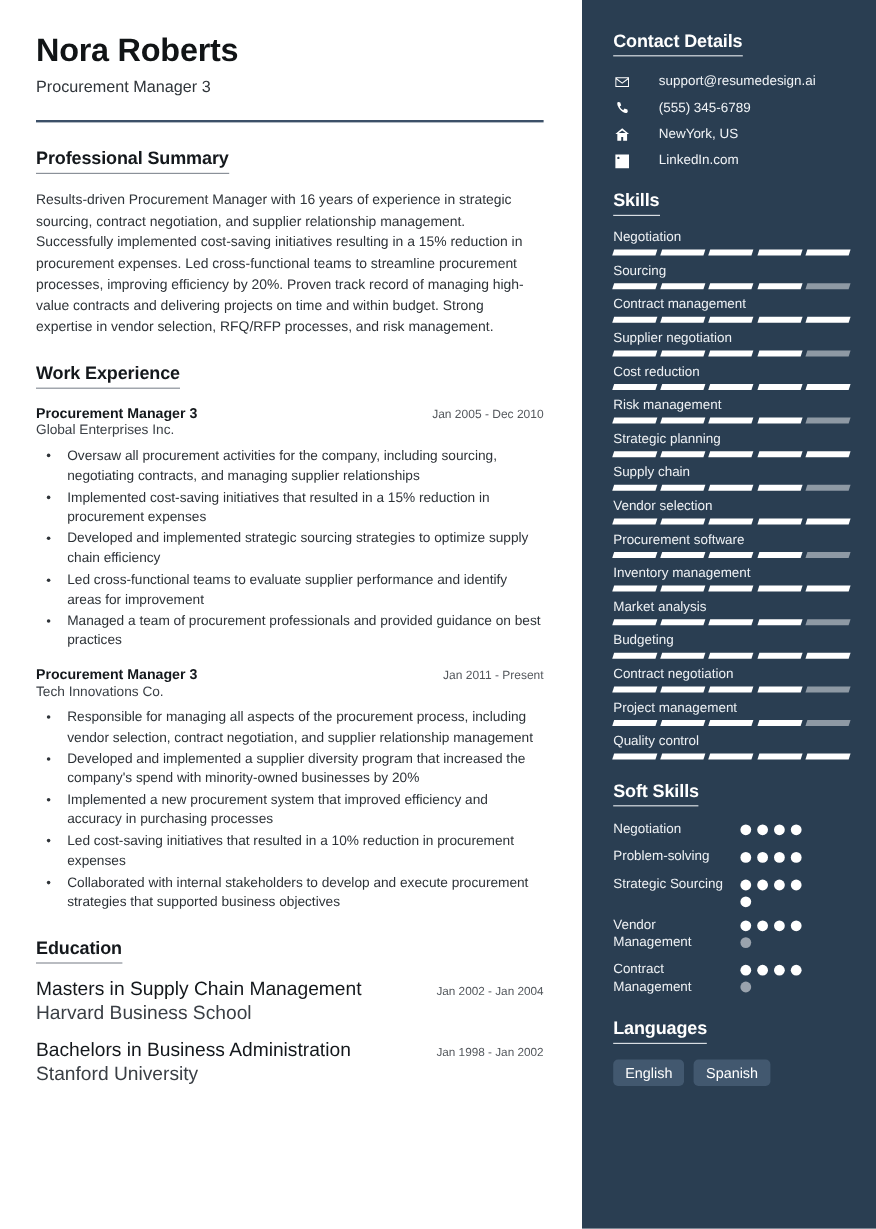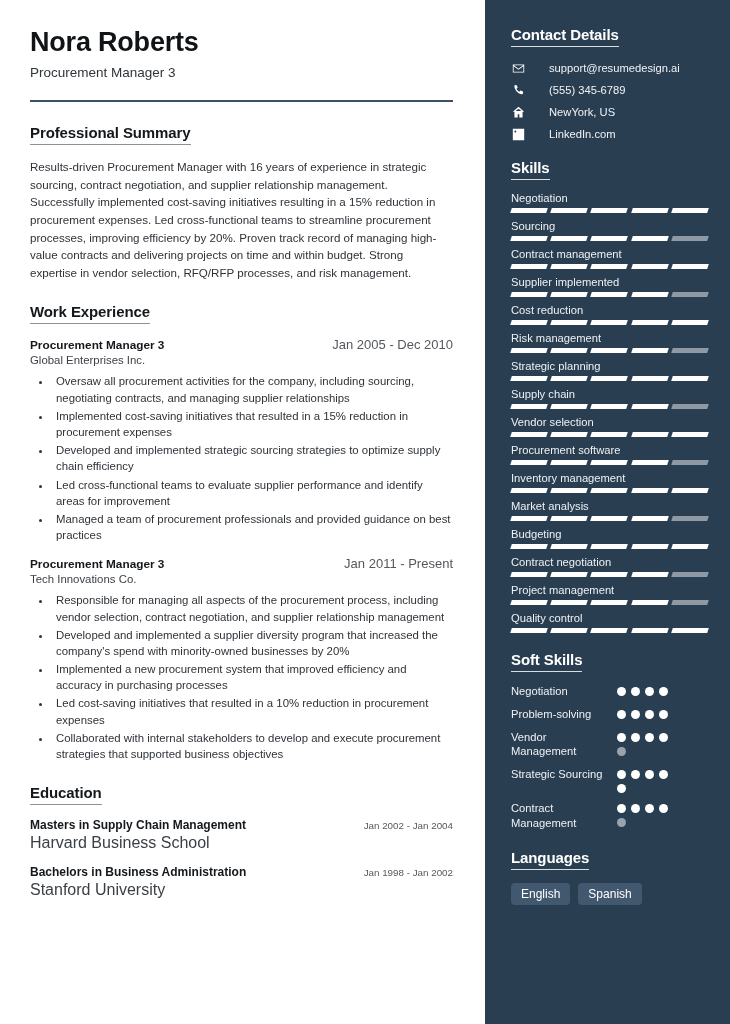--- a/index.html
+++ b/index.html
@@ -39,32 +39,32 @@
   .summary-text {
     margin-top: 13px;
     font-size: 11.6px; line-height: 1.52; color: #2e3338; text-align: left;
   }
 
   .job { margin-top: 13px; }
   .job-row {
     display: flex; align-items: baseline; justify-content: space-between;
   }
   .job-role { font-size: 11.8px; font-weight: bold; color: #14181c; }
-  .job-date { font-size: 13px; color: #54585d; white-space: nowrap; margin-left: 42px; }
+  .job-date { font-size: 10px; color: #54585d; white-space: nowrap; margin-left: 42px; }
   .job-company { font-size: 11.4px; color: #3a3f45; margin-top: 2px; }
   ul.bullets { margin: 7px 0 0 0; padding-left: 22px; }
   ul.bullets li {
     font-size: 11.4px; line-height: 1.42; color: #2e3338;
     margin-bottom: 2px; padding-left: 4px;
   }
   ul.bullets li::marker { color: #2e3338; }
 
   .edu { margin-top: 13px; }
   .edu-row { display: flex; align-items: baseline; justify-content: space-between; }
-  .edu-degree { font-size: 12px; font-weight: bold; color: #14181c; }
+  .edu-degree { font-size: 16px; font-weight: normal; color: #14181c; }
   .edu-date { font-size: 9.8px; color: #54585d; white-space: nowrap; }
   .edu-school { font-size: 16px; color: #3a3f45; margin-top: 2px; }
   .edu-desc { font-size: 11.4px; line-height: 1.42; color: #2e3338; margin-top: 9px; }
 
   
   .sidebar {
     width: 245px; height: 1024px;
     background: #2a3e52;
     padding: 26px 22px 0 26px;
     color: #ffffff;
@@ -267,21 +267,21 @@
             <div class="skill-label">Contract management</div>
      <div class="bar-track">
               <span class="bar-seg on"></span>
               <span class="bar-seg on"></span>
               <span class="bar-seg on"></span>
               <span class="bar-seg on"></span>
               <span class="bar-seg on"></span>
             </div>
           </div>
           <div class="skill-item">
-            <div class="skill-label">Supplier implemented</div>
+            <div class="skill-label">Supplier negotiation</div>
      <div class="bar-track">
               <span class="bar-seg on"></span>
               <span class="bar-seg on"></span>
               <span class="bar-seg on"></span>
               <span class="bar-seg on"></span>
               <span class="bar-seg "></span>
             </div>
           </div>
           <div class="skill-item">
             <div class="skill-label">Cost reduction</div>
@@ -421,37 +421,37 @@
           <div class="soft-item">
             <span class="soft-label">Problem-solving</span>
      <span class="dots">
               <span class="dot "></span>
               <span class="dot "></span>
               <span class="dot "></span>
               <span class="dot "></span>
             </span>
           </div>
           <div class="soft-item">
+            <span class="soft-label">Strategic Sourcing</span>
+     <span class="dots">
+              <span class="dot "></span>
+              <span class="dot "></span>
+              <span class="dot "></span>
+              <span class="dot "></span>
+              <span class="dot "></span>
+            </span>
+          </div>
+          <div class="soft-item">
             <span class="soft-label">Vendor Management</span>
      <span class="dots">
               <span class="dot "></span>
               <span class="dot "></span>
               <span class="dot "></span>
               <span class="dot "></span>
               <span class="dot off"></span>
-            </span>
-          </div>
-          <div class="soft-item">
-            <span class="soft-label">Strategic Sourcing</span>
-     <span class="dots">
-              <span class="dot "></span>
-              <span class="dot "></span>
-              <span class="dot "></span>
-              <span class="dot "></span>
-              <span class="dot "></span>
             </span>
           </div>
           <div class="soft-item">
             <span class="soft-label">Contract Management</span>
      <span class="dots">
               <span class="dot "></span>
               <span class="dot "></span>
               <span class="dot "></span>
               <span class="dot "></span>
               <span class="dot off"></span>

